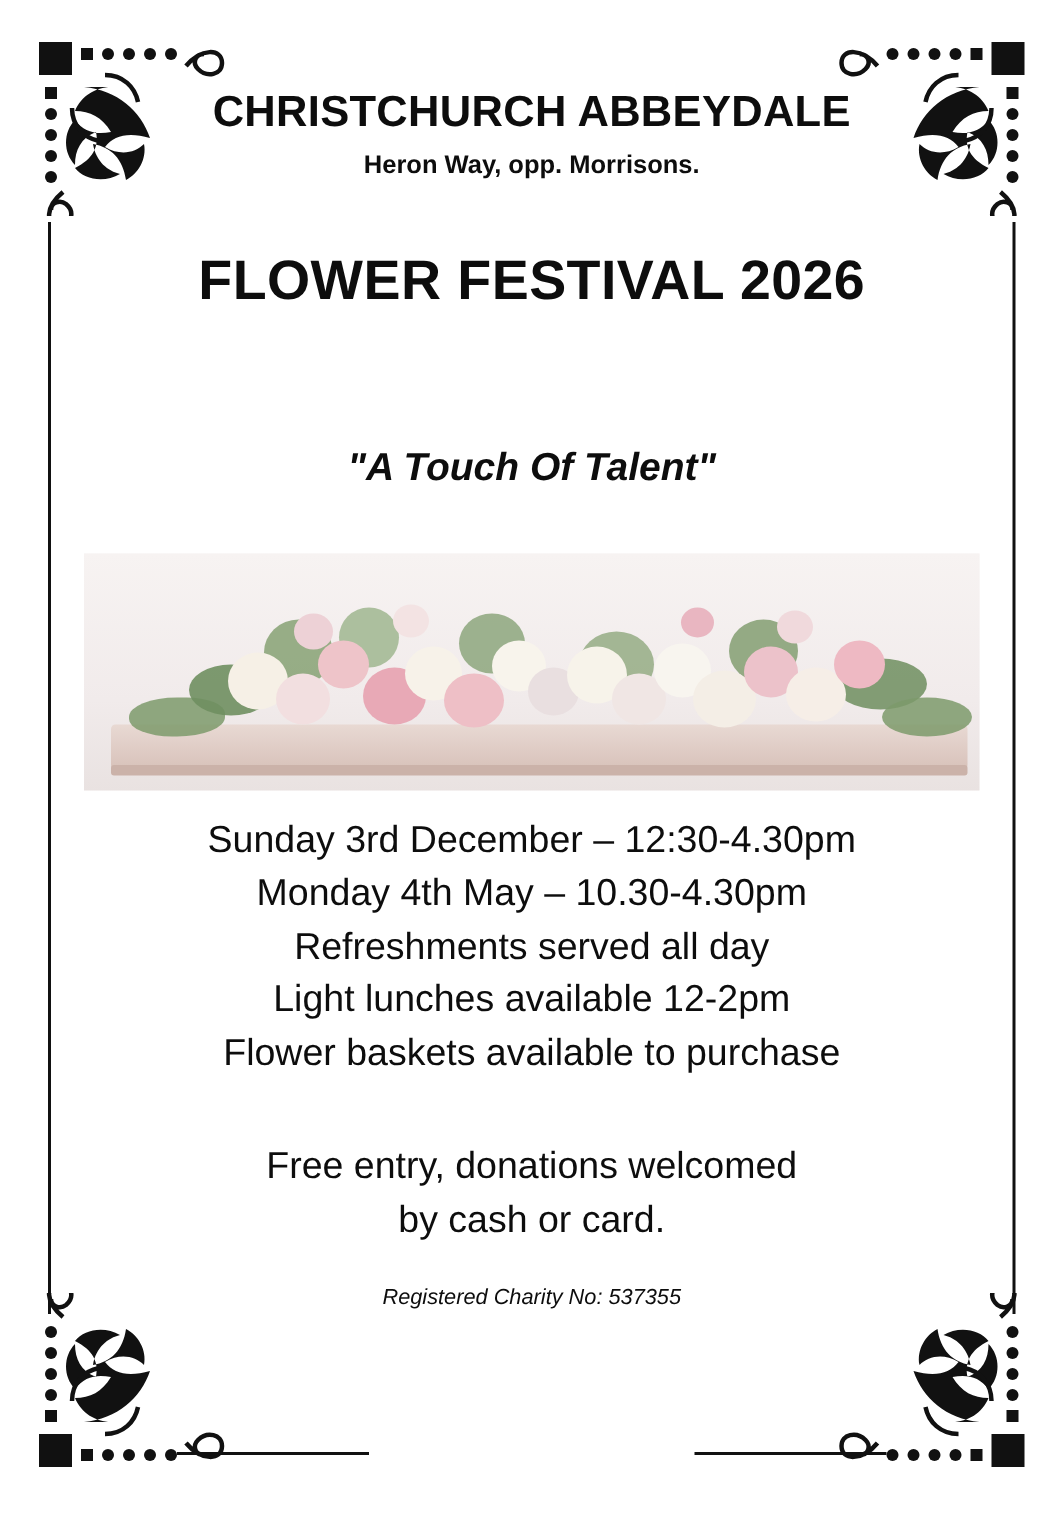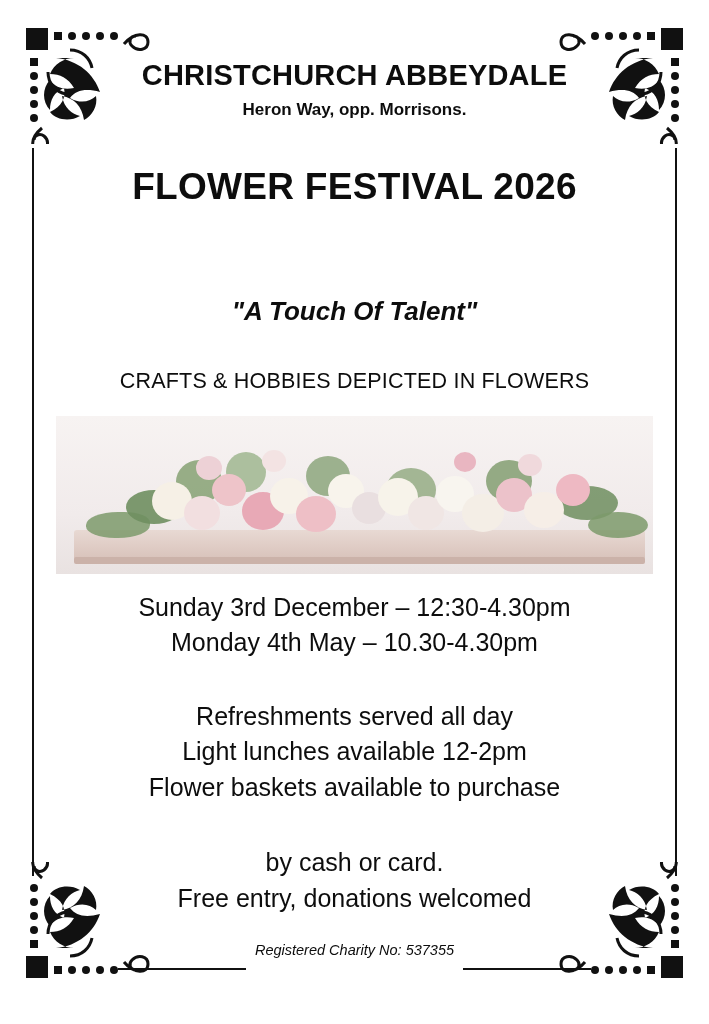--- a/index.html
+++ b/index.html
@@ -126,21 +126,20 @@
   }
   .blob { position: absolute; border-radius: 50%; }
 
   
   .dates {
     margin-top: 8px;
     font-size: 25px;
     line-height: 1.42;
   }
   .info {
-    margin-top: 38px;
     font-size: 25px;
     line-height: 1.42;
   }
   .entry {
     margin-top: 40px;
     font-size: 25px;
     line-height: 1.42;
   }
   .charity {
     margin-top: 26px;
@@ -241,21 +240,20 @@
   </div>
 
   <div class="content">
 
     <h1 class="church-name">CHRISTCHURCH ABBEYDALE</h1>
     <div class="church-addr">Heron Way, opp. Morrisons.</div>
 
     <h2 class="festival-title">FLOWER FESTIVAL 2026</h2>
 
     <div class="theme">"A Touch Of Talent"</div>
-    <div class="subtitle">CRAFTS &amp; HOBBIES DEPICTED IN FLOWERS</div>
 
     <div class="photo">
       <div class="wall"></div>
       <div class="shelf"></div>
       <div class="shelf-edge"></div>
 
       <div class="blob" style="left:30px;  top:96px; width:64px;  height:26px; background:#7d9a6b; opacity:.85; border-radius:50% 40% 50% 45%;"></div>
       <div class="blob" style="left:70px;  top:74px; width:56px;  height:34px; background:#6f8f60; opacity:.9;"></div>
       <div class="blob" style="left:120px; top:44px; width:46px;  height:44px; background:#86a173; opacity:.85;"></div>
       <div class="blob" style="left:170px; top:36px; width:40px;  height:40px; background:#9ab389; opacity:.8;"></div>
@@ -291,19 +289,19 @@
       <span class="line">Monday 4th May – 10.30-4.30pm</span>
     </div>
 
     <div class="info">
       <span class="line">Refreshments served all day</span>
       <span class="line">Light lunches available 12-2pm</span>
       <span class="line">Flower baskets available to purchase</span>
     </div>
 
     <div class="entry">
+      <span class="line">Free entry, donations welcomed</span>
       <span class="line">by cash or card.</span>
-      <span class="line">Free entry, donations welcomed</span>
     </div>
 
     <div class="charity">Registered Charity No: 537355</div>
   </div>
 </div>
 
 </body></html>

